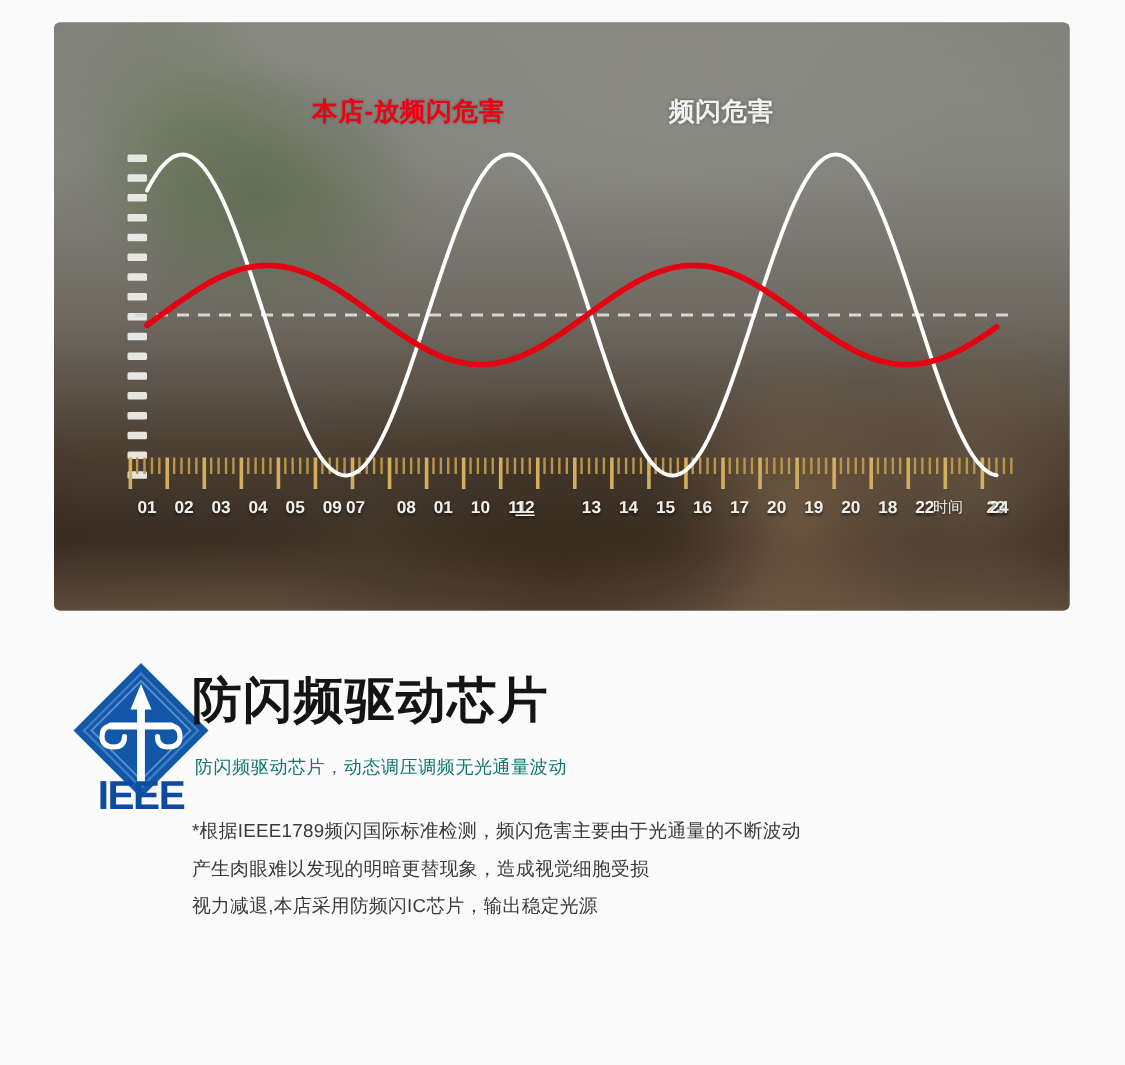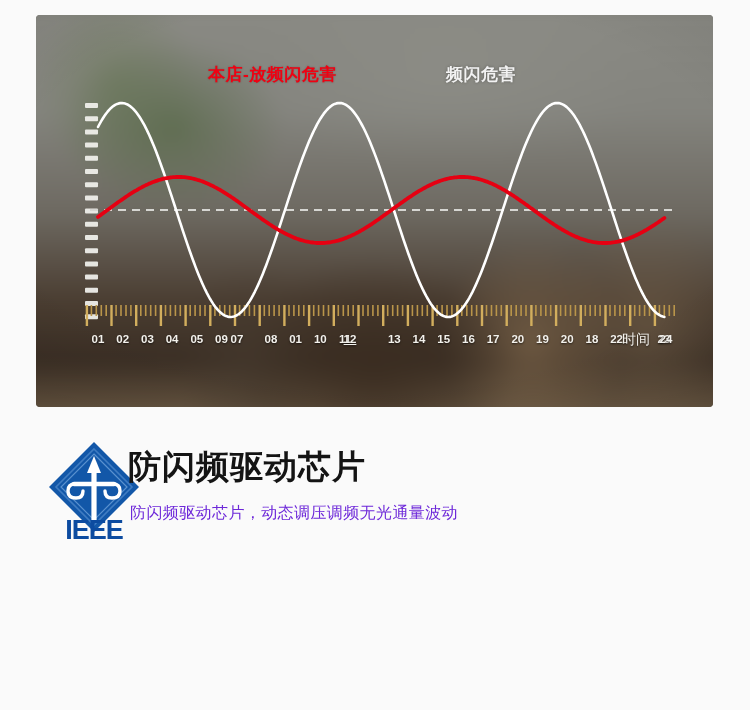--- a/index.html
+++ b/index.html
@@ -64,21 +64,21 @@
     text-align: center;
     font-size: 11.5px;
     font-weight: bold;
     color: #f3f1ec;
     text-shadow: 0 1px 2px rgba(0,0,0,.6);
     font-family: "Liberation Sans", sans-serif;
   }
   .axis-name {
     position: absolute;
     left: 586px; top: 316px;
-    font-size: 14px;
+    font-size: 10px;
     color: #f3f1ec;
     font-weight: normal;
     text-shadow: 0 1px 2px rgba(0,0,0,.6);
   }
 
   
   .info-section {
     position: absolute;
     left: 0; top: 425px;
     width: 750px; height: 230px;
@@ -104,22 +104,22 @@
     left: 128px; top: 20px;
     font-size: 33px;
     font-weight: bold;
     color: #141414;
     letter-spacing: 1px;
     white-space: nowrap;
   }
   .subhead {
     position: absolute;
     left: 130px; top: 78px;
-    font-size: 16px;
-    color: #6d28d9;
+    font-size: 12px;
+    color: #0f766e;
     letter-spacing: .4px;
     white-space: nowrap;
   }
   .body-lines {
     position: absolute;
     left: 128px; top: 117px;
     width: 560px;
   }
   .body-line {
     font-size: 12.5px;
@@ -336,15 +336,20 @@
         <path d="M30 45 L70 45" stroke-width="4.6" stroke-linecap="round" fill="none"></path>
         <path d="M31 45 q-7 0 -7 7 q0 7 8 7 q7 0 7 -7" stroke-width="3.4" fill="none" stroke-linecap="round"></path>
         <path d="M69 45 q7 0 7 7 q0 7 -8 7 q-7 0 -7 -7" stroke-width="3.4" fill="none" stroke-linecap="round"></path>
       </g>
     </svg>
     <div class="ieee-wordmark">IEEE</div>
 
     <div class="headline">防闪频驱动芯片</div>
     <div class="subhead">防闪频驱动芯片，动态调压调频无光通量波动</div>
 
+    <div class="body-lines" id="body-lines">
+        <div class="body-line">*根据IEEE1789频闪国际标准检测，频闪危害主要由于光通量的不断波动</div>
+        <div class="body-line">产生肉眼难以发现的明暗更替现象，造成视觉细胞受损</div>
+        <div class="body-line">视力减退,本店采用防频闪IC芯片，输出稳定光源</div>
+      </div>
   </div>
 
 </div>
 
 </body></html>

